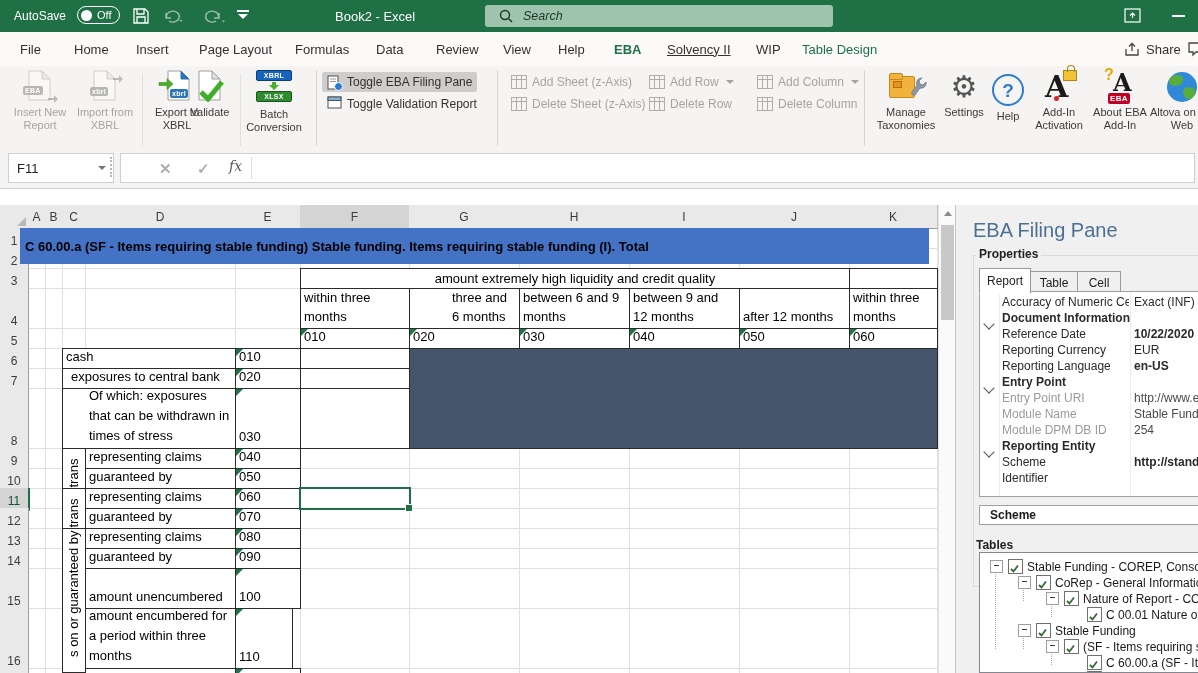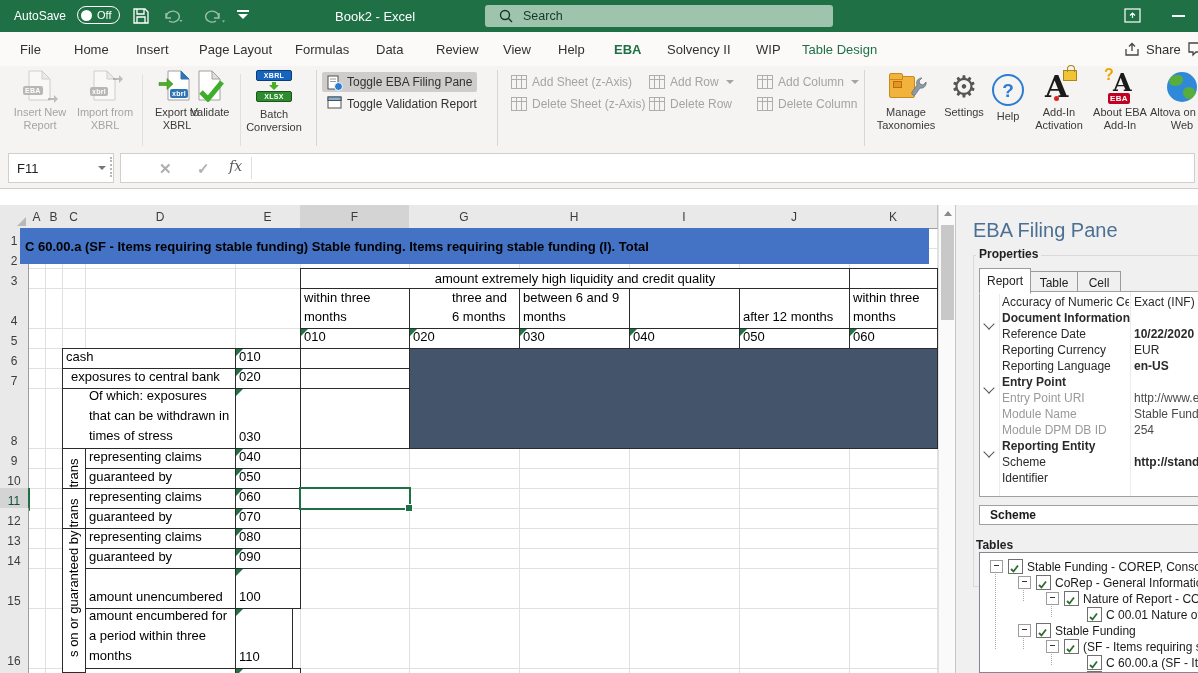--- a/index.html
+++ b/index.html
@@ -4,21 +4,21 @@
 <style>
   html,body{margin:0;padding:0;background:#666;}
   #app{position:relative;width:1198px;height:673px;overflow:hidden;background:#fff;
        font-family:"Liberation Sans",sans-serif;-webkit-font-smoothing:antialiased;}
   .abs{position:absolute;box-sizing:border-box;}
   
   #titlebar{left:0;top:0;width:1198px;height:32px;background:#1f7145;color:#fff;}
   .tb-txt{font-size:12px;color:#fff;}
   .pill{border:1px solid #fff;border-radius:10px;height:18px;display:flex;align-items:center;padding:0 8px 0 3px;gap:5px;}
   .pill .knob{width:11px;height:11px;border-radius:50%;background:#fff;}
-  #searchbox{background:#9fc4ae;border-radius:3px;height:22px;display:flex;align-items:center;gap:10px;padding-left:14px;color:#173626;font-size:12.5px;}
+  #searchbox{background:#9fc4ae;border-radius:3px;height:22px;display:flex;align-items:center;gap:10px;padding-left:14px;color:#173626;font-size:12.5px;font-style:italic;}
   
   #tabrow{left:0;top:32px;width:1198px;height:34px;background:#fbfaf9;}
   .rtab{position:absolute;top:0;height:34px;display:flex;align-items:center;font-size:13px;color:#323130;padding:0 12px;}
   .rtab.active{color:#1f7145;font-weight:bold;border-bottom:3px solid #1f7145;}
   .rtab.ctx{color:#1f7145;}
   
   #ribbon{left:0;top:66px;width:1198px;height:96px;background:#f5f4f2;border-bottom:1px solid #d2d0ce;}
   .grplabel{position:absolute;top:81px;font-size:11px;color:#6d6b68;text-align:center;}
   .gdiv{position:absolute;top:4px;height:88px;width:1px;background:#d8d6d4;}
   .sdiv{position:absolute;top:8px;height:78px;width:1px;background:#e2e0de;}
@@ -123,21 +123,21 @@
       </div>
     <div class="rtab" style="left:491px;">
         <span>View</span>
       </div>
     <div class="rtab" style="left:546px;">
         <span>Help</span>
       </div>
     <div class="rtab active" style="left:602px;">
         <span>EBA</span>
       </div>
-    <div class="rtab" style="left:655px;">
+    <div class="rtab" style="left:655px;text-decoration:underline;">
         <span>Solvency II</span>
       </div>
     <div class="rtab" style="left:744px;">
         <span>WIP</span>
       </div>
     <div class="rtab ctx" style="left:790px;">
         <span>Table Design</span>
       </div>
     <div class="rtab" style="left:1112px;gap:6px;">
       <svg width="16" height="15">
@@ -397,20 +397,21 @@
     <div class="rh" style="left:0;top:403px;width:28px;height:60px;">16</div>
     <div class="rh" style="left:0;top:463px;width:28px;height:5px;"></div>
 
     <div class="abs" style="left:20px;top:23px;width:909px;height:36px;background:#4472c4;color:#000;font-weight:bold;font-size:13px;display:flex;align-items:center;padding-left:5px;overflow:hidden;white-space:nowrap;">C 60.00.a (SF - Items requiring stable funding) Stable funding. Items requiring stable funding (I). Total</div>
 
     <div class="cell ctr" style="left:300px;top:63px;width:550px;height:21px;">amount extremely high liquidity and credit quality</div>
     <div class="cell" style="left:849px;top:63px;width:89px;height:21px;"></div>
     <div class="cell" style="left:300px;top:83px;width:110px;height:41px;">within three months</div>
     <div class="cell" style="left:409px;top:83px;width:111px;height:41px;padding-left:42px;">between three and 6 months</div>
     <div class="cell" style="left:519px;top:83px;width:111px;height:41px;">between 6 and 9 months</div>
+    <div class="cell" style="left:629px;top:83px;width:111px;height:41px;">between 9 and 12 months</div>
     <div class="cell" style="left:739px;top:83px;width:111px;height:41px;">after 12 months</div>
     <div class="cell" style="left:849px;top:83px;width:89px;height:41px;">within three months</div>
     <div class="cell" style="left:300px;top:123px;width:110px;height:21px;">
         <i class="tri"></i>
         <span>010</span>
       </div>
     <div class="cell" style="left:409px;top:123px;width:111px;height:21px;">
         <i class="tri"></i>
         <span>020</span>
       </div>

